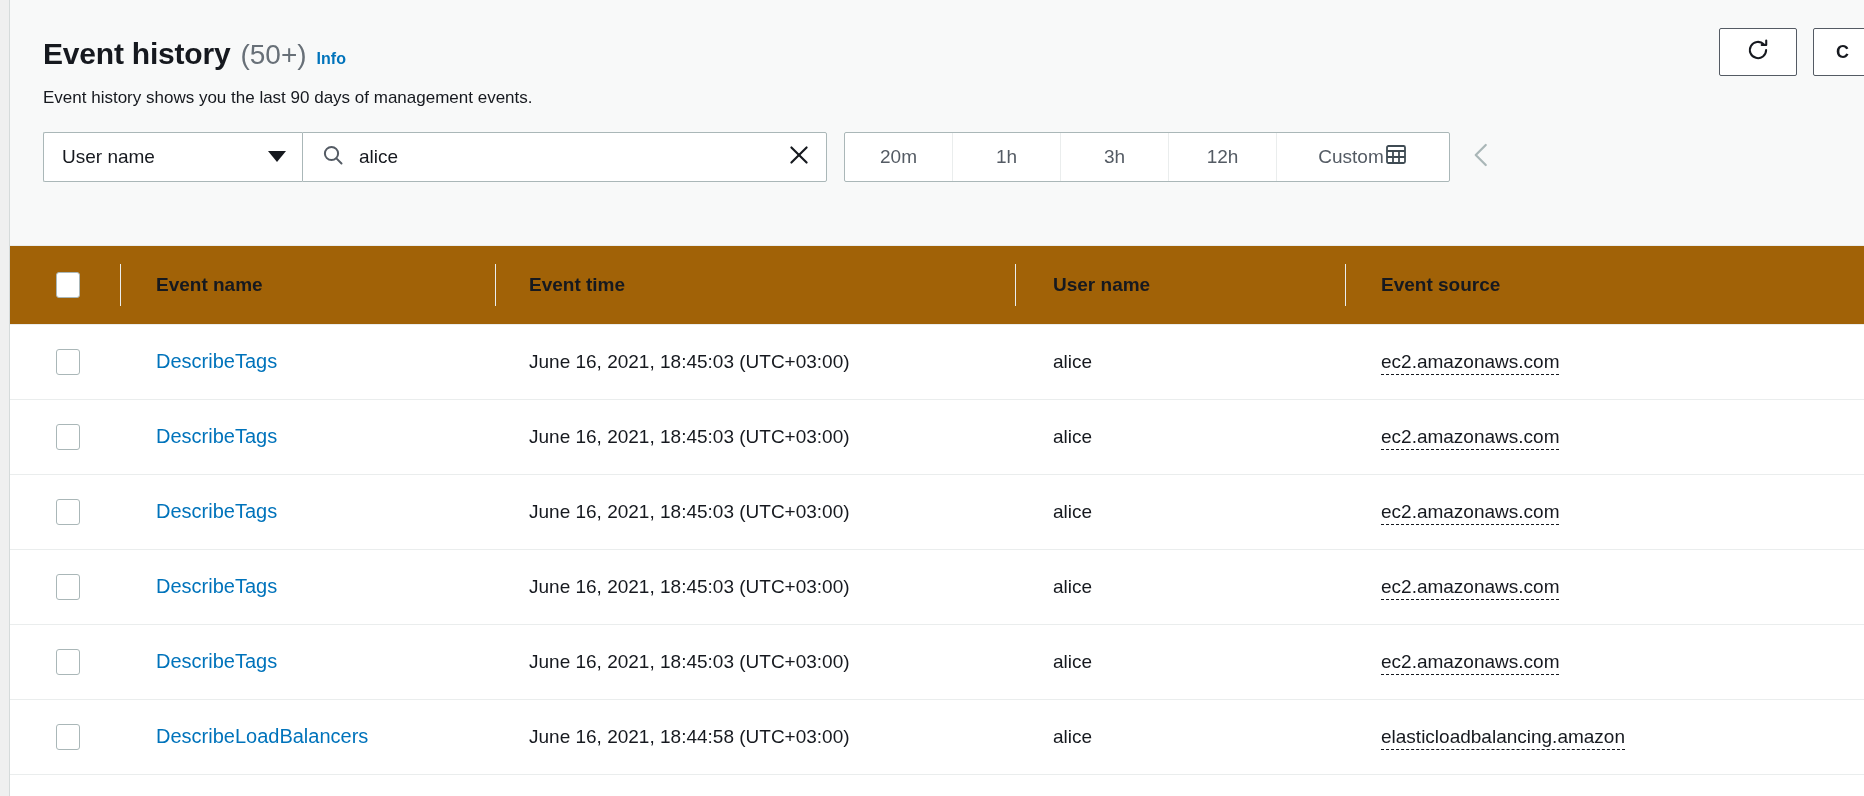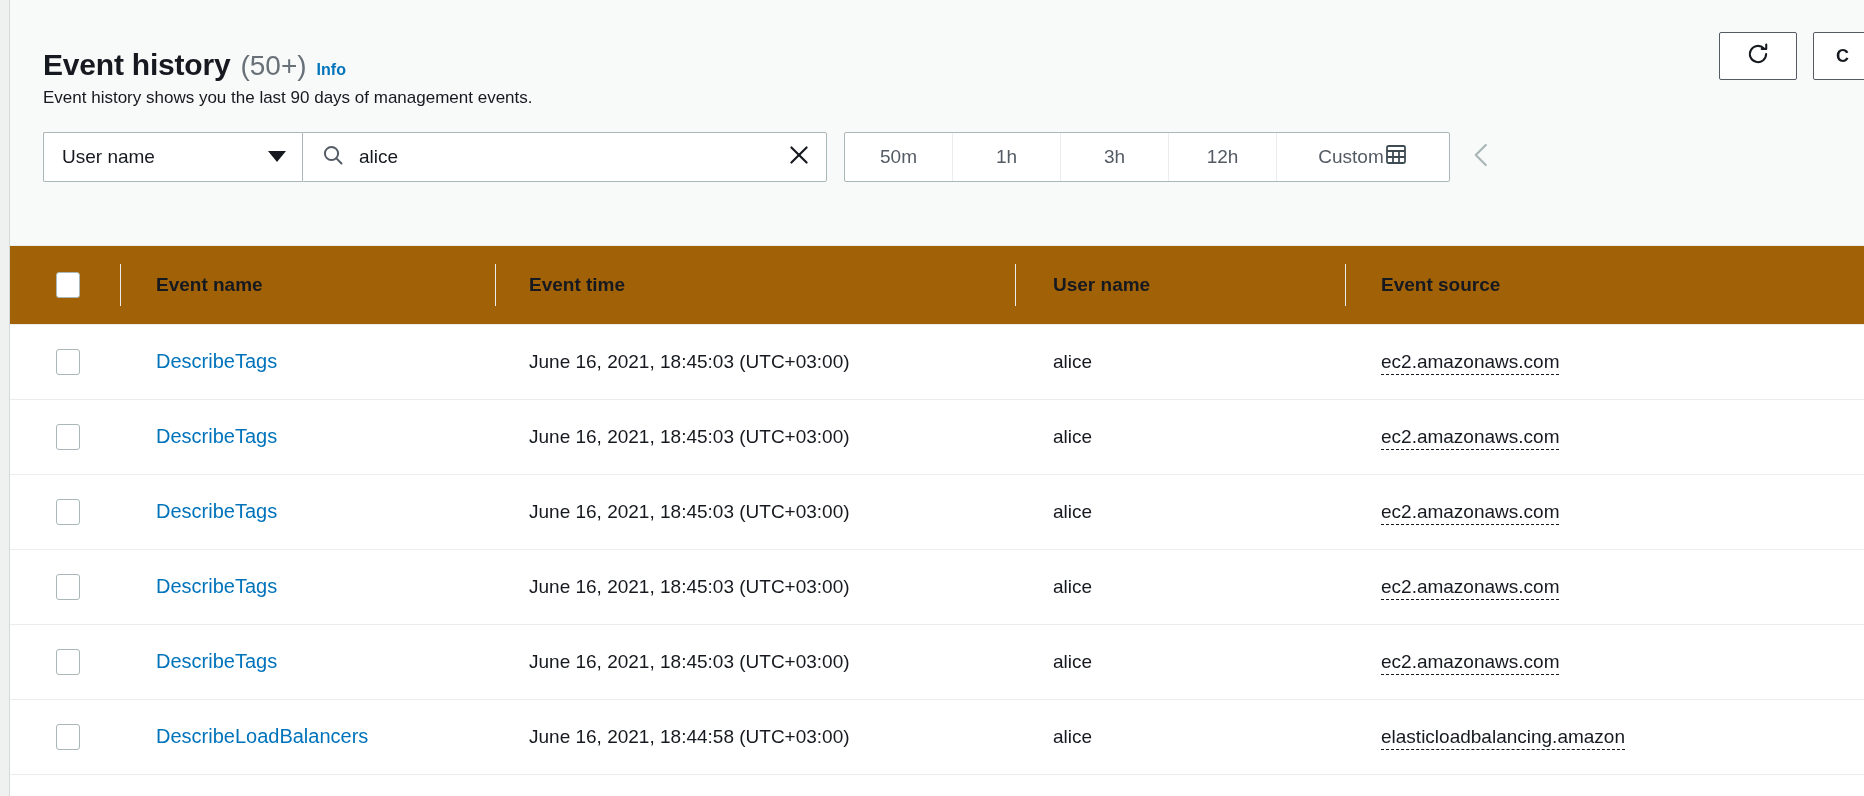--- a/index.html
+++ b/index.html
@@ -33,21 +33,21 @@
   
   .panel-header {
     position: relative;
     padding: 28px 0 0 0;
     height: 245px;
     background: #f8f9f9;
   }
 
   .title-row {
     display: flex;
-    align-items: flex-end;
+    align-items: center;
     padding: 0 36px 0 33px;
     height: 52px;
   }
   .title-left {
     display: flex;
     align-items: baseline;
     gap: 10px;
   }
   .title-main {
     font-size: 30px;
@@ -324,21 +324,21 @@
           <input class="search-input" type="text" value="alice" style="">
           <span class="icon-clear">
             <svg width="26" height="26" viewBox="0 0 24 24" fill="none" stroke="#16191f" stroke-width="2" stroke-linecap="round">
               <line x1="5" y1="5" x2="19" y2="19"></line>
               <line x1="19" y1="5" x2="5" y2="19"></line>
             </svg>
           </span>
         </div>
 
         <div class="time-group">
-          <div class="time-seg">50m</div>
+          <div class="time-seg">20m</div>
           <div class="time-seg">1h</div>
           <div class="time-seg">3h</div>
           <div class="time-seg">12h</div>
           <div class="time-seg custom">
             <span>Custom</span>
             <span>
               <svg width="24" height="24" viewBox="0 0 24 24" fill="none" stroke="#3f4b53" stroke-width="1.8">
                 <rect x="3" y="4" width="18" height="17" rx="1.5"></rect>
                 <line x1="3" y1="9" x2="21" y2="9"></line>
                 <line x1="9" y1="9" x2="9" y2="21"></line>

